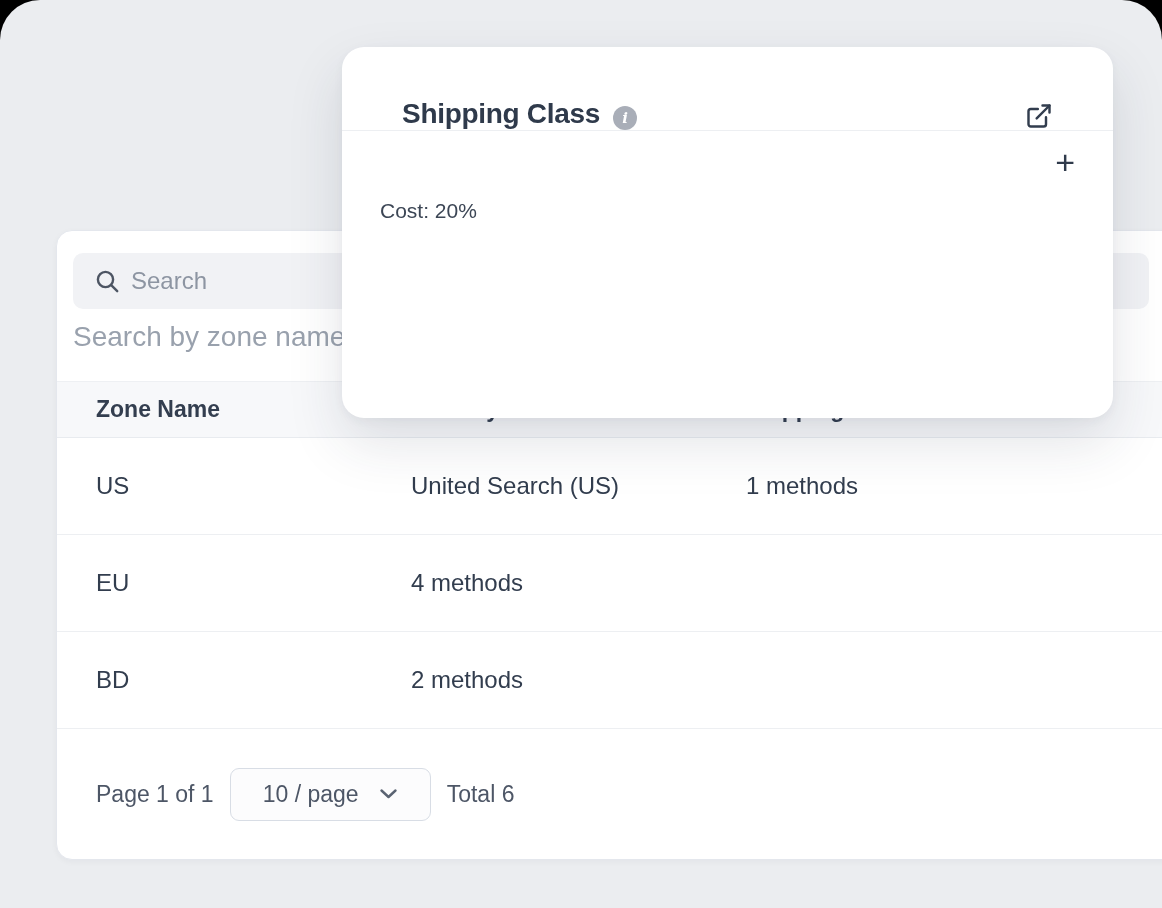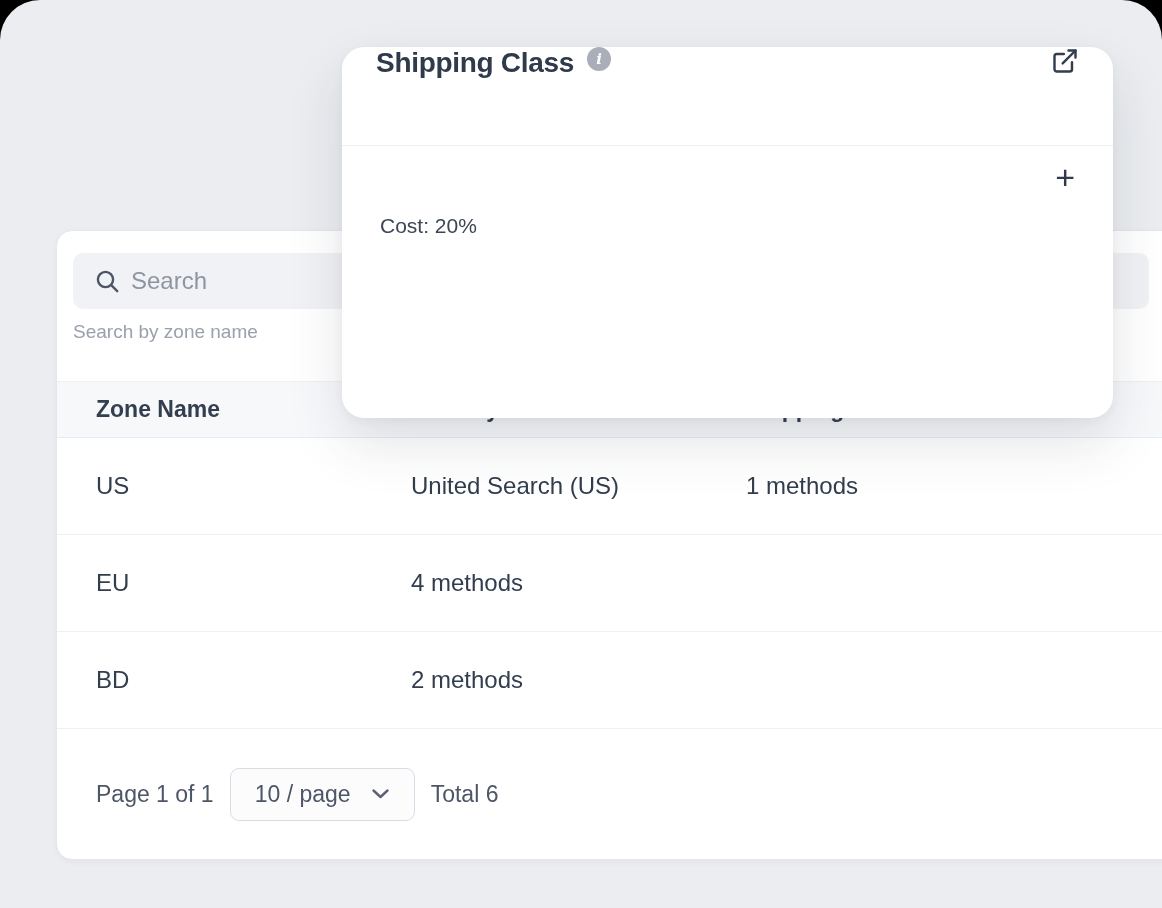--- a/index.html
+++ b/index.html
@@ -25,21 +25,21 @@
   }
   .search-box svg { position:absolute; left:21px; top:15px; }
   .search-input {
     width:100%; height:100%; border:none; outline:none; background:transparent;
     padding-left:58px; font-family:"Liberation Sans", sans-serif;
     font-size:24px; color:#2f3a4b;
   }
   .search-input::placeholder { color:#8d95a2; opacity:1; }
   .search-helper {
     position:absolute; left:16px; top:90px;
-    font-size:19px; color:#99a1ad;
+    font-size:28px; color:#99a1ad;
   }
 
   .ztable { position:absolute; left:0; right:0; top:150px; }
   .zrow {
     display:grid; grid-template-columns:315px 335px 1fr;
     padding-left:39px; align-items:center;
   }
   .zrow.head {
     height:57px; background:#f7f8fa;
     border-top:1px solid #eef0f3; border-bottom:1px solid #e8ebef;
@@ -50,33 +50,33 @@
     font-size:24px; color:#323d4e;
   }
   .zrow .cell { overflow:visible; white-space:nowrap; }
 
   .pagination {
     position:absolute; left:0; right:0; top:498px; height:130px;
     display:flex; align-items:center; padding-left:39px; gap:16px;
     font-size:23px; color:#4d5666;
   }
   .per-page-select {
-    width:185px; height:53px; border:1px solid #d8dde5; border-radius:9px;
+    width:201px; height:53px; border:1px solid #d8dde5; border-radius:9px;
     background:#fcfcfd; display:flex; align-items:center; justify-content:center;
     gap:20px; cursor:pointer; color:#4d5666;
   }
 
   
   .modal {
     position:absolute; left:342px; top:47px; width:771px; height:371px;
     background:#fff; border-radius:22px; z-index:5;
     box-shadow:0 25px 55px rgba(40,50,70,.13), 0 3px 10px rgba(40,50,70,.05);
   }
   .modal-header {
-    height:99px; display:flex; align-items:flex-start; padding:0 34px;
+    height:84px; display:flex; align-items:flex-end; padding:0 60px;
     border-bottom:1px solid #edeff2;
   }
   .modal-title {
     font-size:28px; font-weight:bold; color:#2f3a4b; letter-spacing:-.3px;
   }
   .info-badge {
     width:24px; height:24px; margin-left:13px; border-radius:50%;
     background:#a9aeb8; color:#fff; display:flex; align-items:center; justify-content:center;
     font-family:"DejaVu Serif", serif; font-style:italic; font-weight:bold; font-size:15px;
     cursor:pointer;

